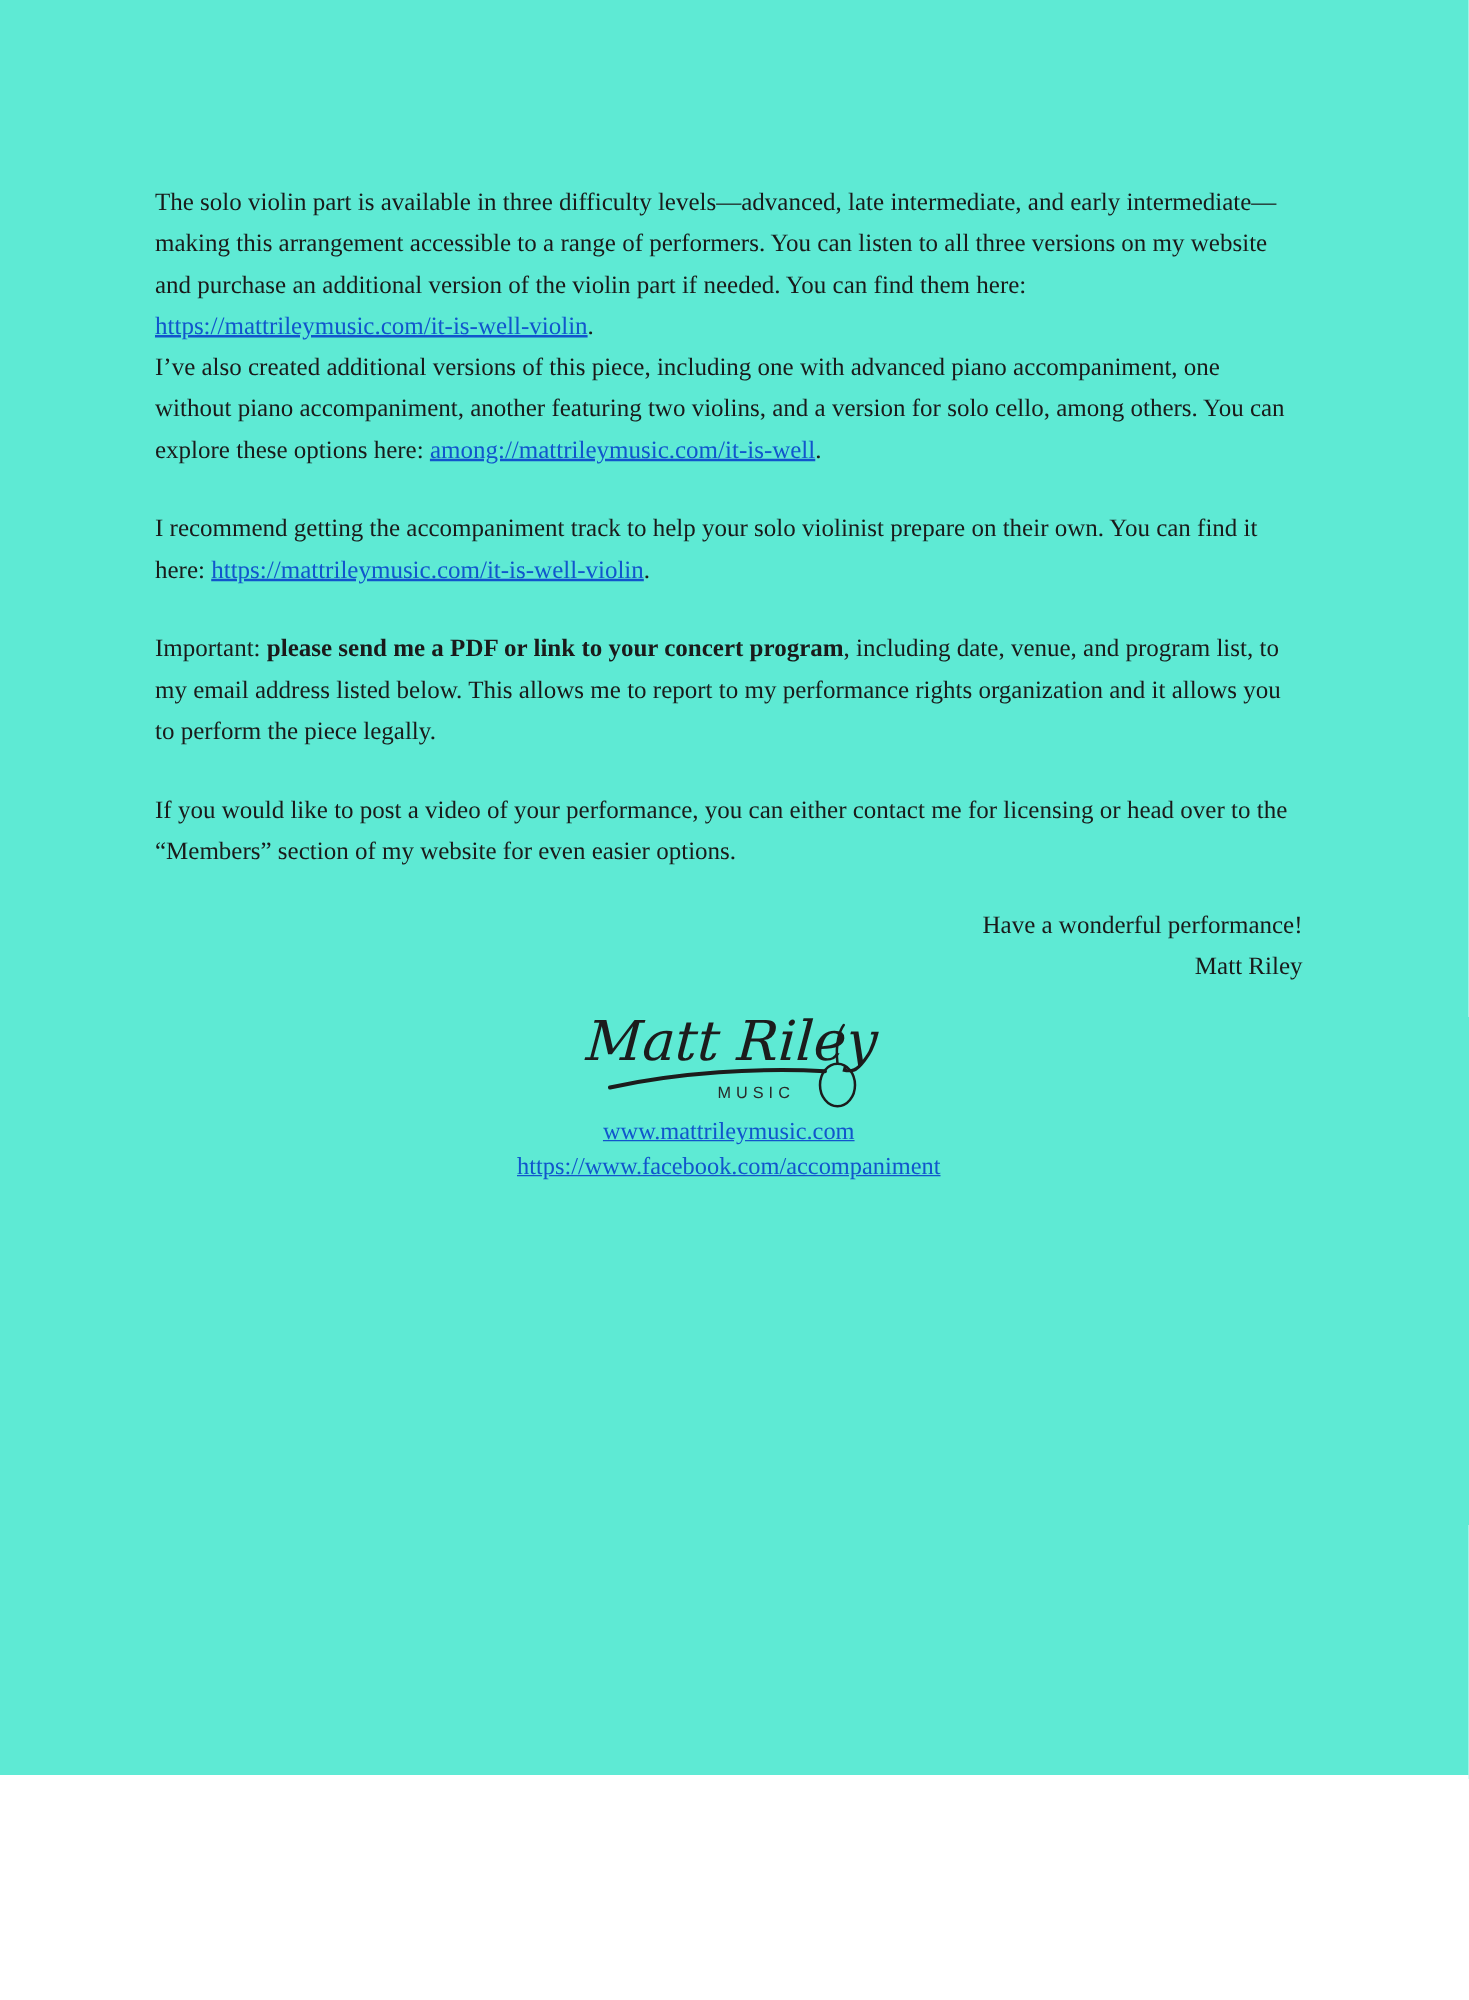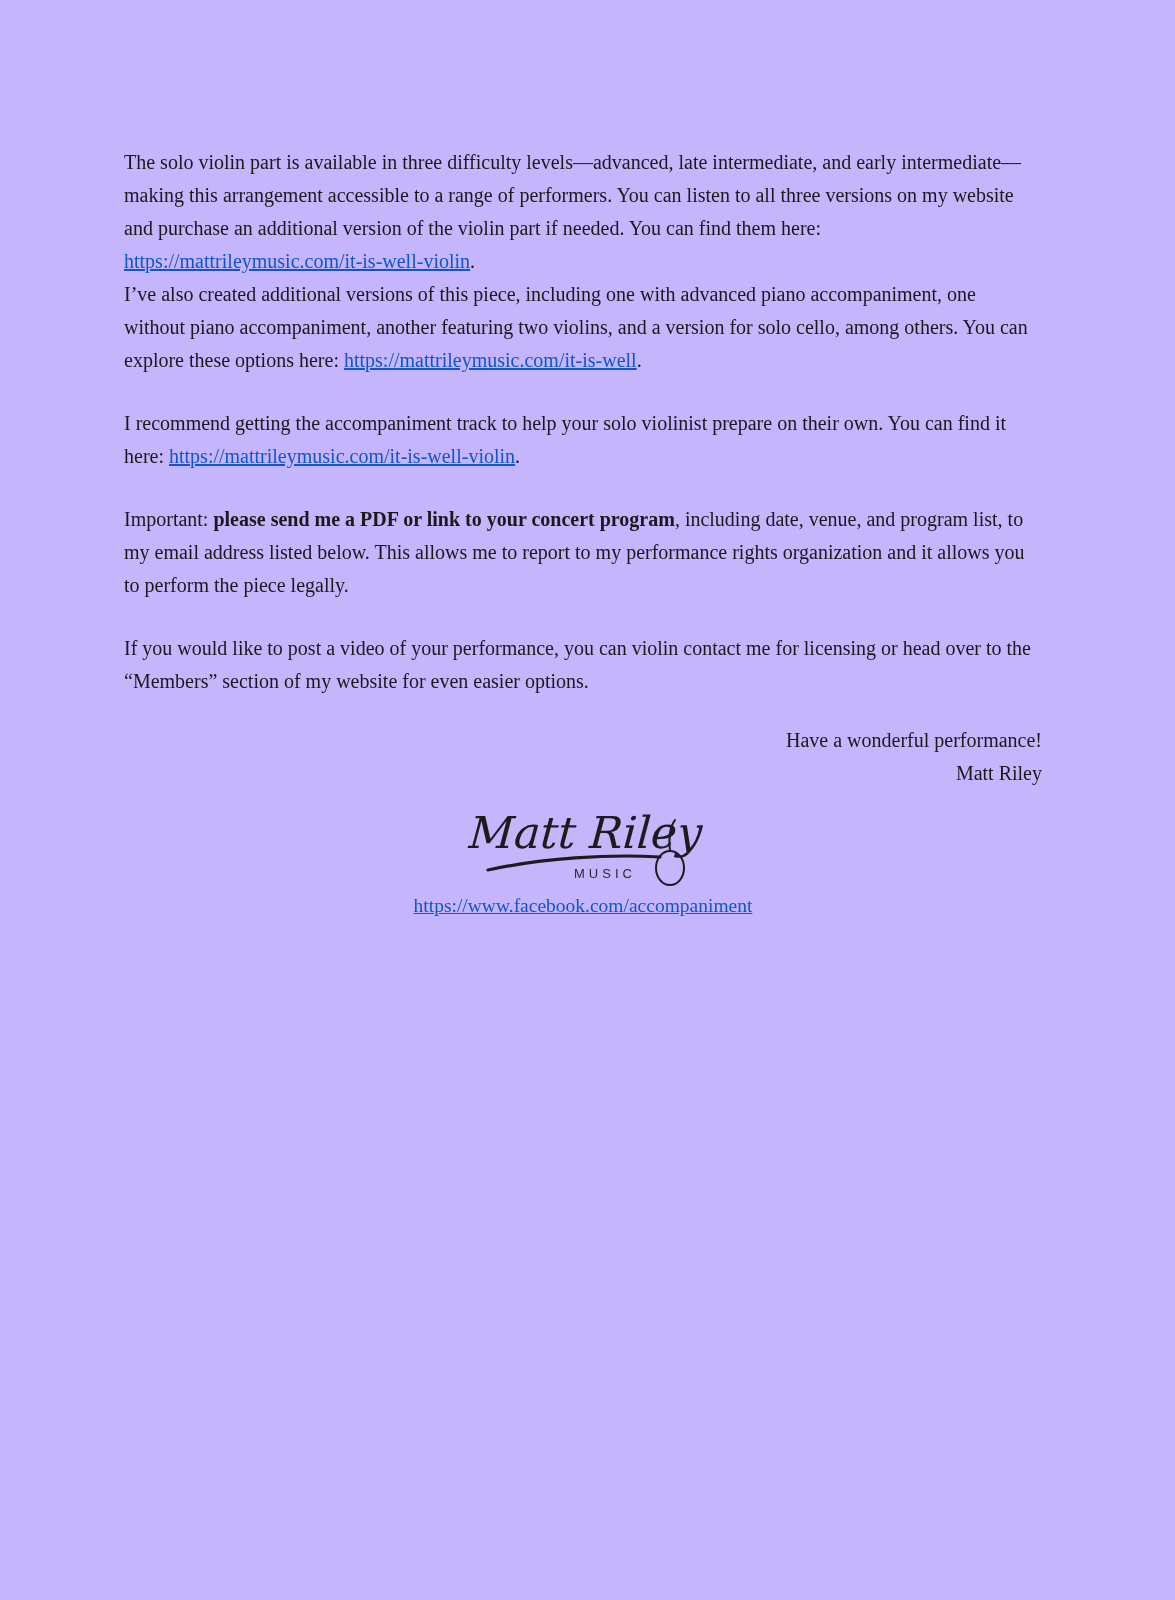--- a/index.html
+++ b/index.html
@@ -1,20 +1,20 @@
 <!DOCTYPE html>
 <html><head>
 <meta charset="utf-8">
 <style>
   html, body { margin: 0; padding: 0; background: #ffffff; }
   .page {
     position: relative;
     width: 1175px;
-    height: 1600px;
-    background: #c4b5fd;
+    height: 1420px;
+    background: #5eead4;
     font-family: "Liberation Serif", "DejaVu Serif", serif;
     color: #1a1a1a;
     overflow: hidden;
   }
   .content {
     position: absolute;
     left: 124px;
     top: 146px;
     width: 918px;
     font-size: 20px;
@@ -62,42 +62,43 @@
   .footer-links a { display: inline-block; }
 </style>
 </head>
 <body>
 
 <div class="page">
   <div class="content">
 
     <p class="para"><span>The solo violin part is available in three difficulty levels—advanced, late intermediate, and early intermediate—making this arrangement accessible to a range of performers. You can listen to all three versions on my website and purchase an additional version of the violin part if needed. You can find them here: </span><a class="lnk" href="#">https://mattrileymusic.com/it-is-well-violin</a><span>.</span></p>
 
-    <p class="para"><span>I’ve also created additional versions of this piece, including one with advanced piano accompaniment, one without piano accompaniment, another featuring two violins, and a version for solo cello, among others. You can explore these options here: </span><a class="lnk" href="#">https://mattrileymusic.com/it-is-well</a><span>.</span></p>
+    <p class="para"><span>I’ve also created additional versions of this piece, including one with advanced piano accompaniment, one without piano accompaniment, another featuring two violins, and a version for solo cello, among others. You can explore these options here: </span><a class="lnk" href="#">among://mattrileymusic.com/it-is-well</a><span>.</span></p>
 
     <p class="para gap"><span>I recommend getting the accompaniment track to help your solo violinist prepare on their own. You can find it here: </span><a class="lnk" href="#">https://mattrileymusic.com/it-is-well-violin</a><span>.</span></p>
 
     <p class="para gap"><span>Important: </span><span class="bold">please send me a PDF or link to your concert program</span><span>, including date, venue, and program list, to my email address listed below. This allows me to report to my performance rights organization and it allows you to perform the piece legally.</span></p>
 
-    <p class="para gap"><span>If you would like to post a video of your performance, you can violin contact me for licensing or head over to the “Members” section of my website for even easier options.</span></p>
+    <p class="para gap"><span>If you would like to post a video of your performance, you can either contact me for licensing or head over to the “Members” section of my website for even easier options.</span></p>
 
 
     <div class="closing">
       <div>Have a wonderful performance!</div>
       <div>Matt Riley</div>
     </div>
 
     <div class="sig-wrap">
       <svg class="sig-svg" width="250" height="96" viewBox="0 0 250 96">
         <text class="sig-name-text" x="14" y="54" transform="skewX(-4)">Matt Riley</text>
         <path class="sig-stroke" d="M 30 76 C 85 64, 150 60, 202 63" stroke-width="3.2"></path>
         <ellipse class="sig-stroke" cx="212" cy="74" rx="14" ry="17" stroke-width="2"></ellipse>
         <path class="sig-stroke" d="M 212 57 C 210 40, 214 30, 217 26" stroke-width="2"></path>
         <text class="sig-music-text" x="116" y="84">MUSIC</text>
       </svg>
     </div>
 
     <div class="footer-links">
+      <div><a class="lnk" href="#">www.mattrileymusic.com</a></div>
       <div><a class="lnk" href="#">https://www.facebook.com/accompaniment</a></div>
     </div>
 
   </div>
 </div>
 
 </body></html>

